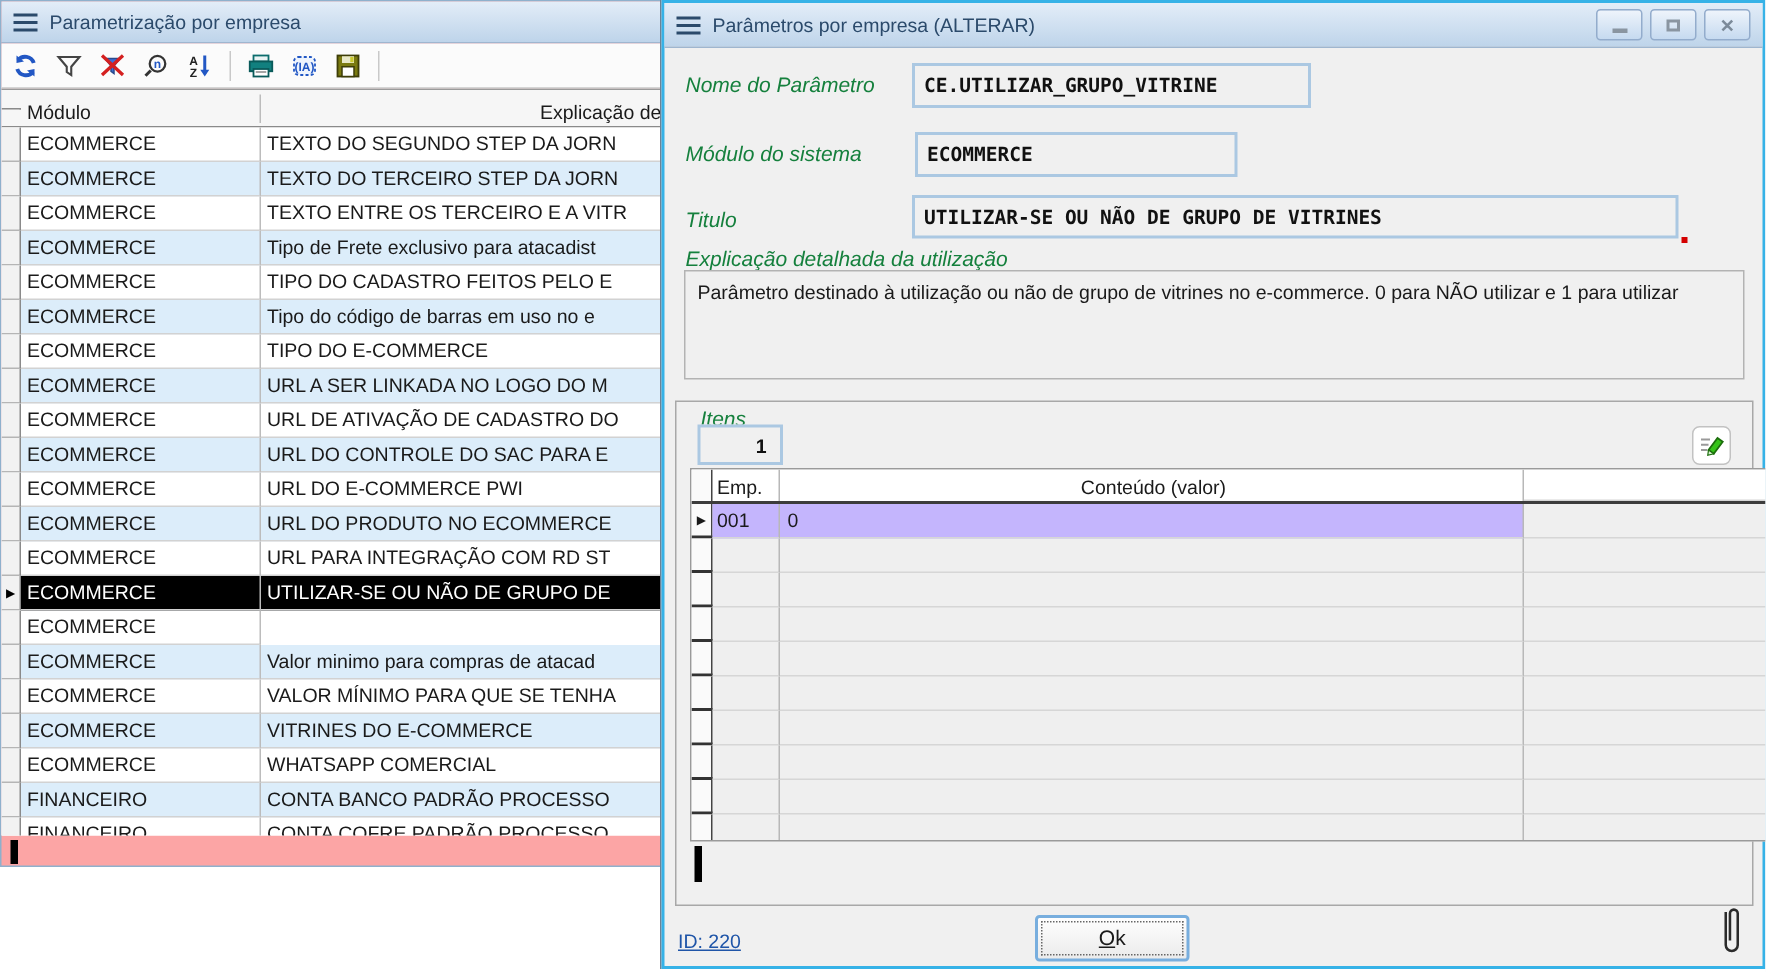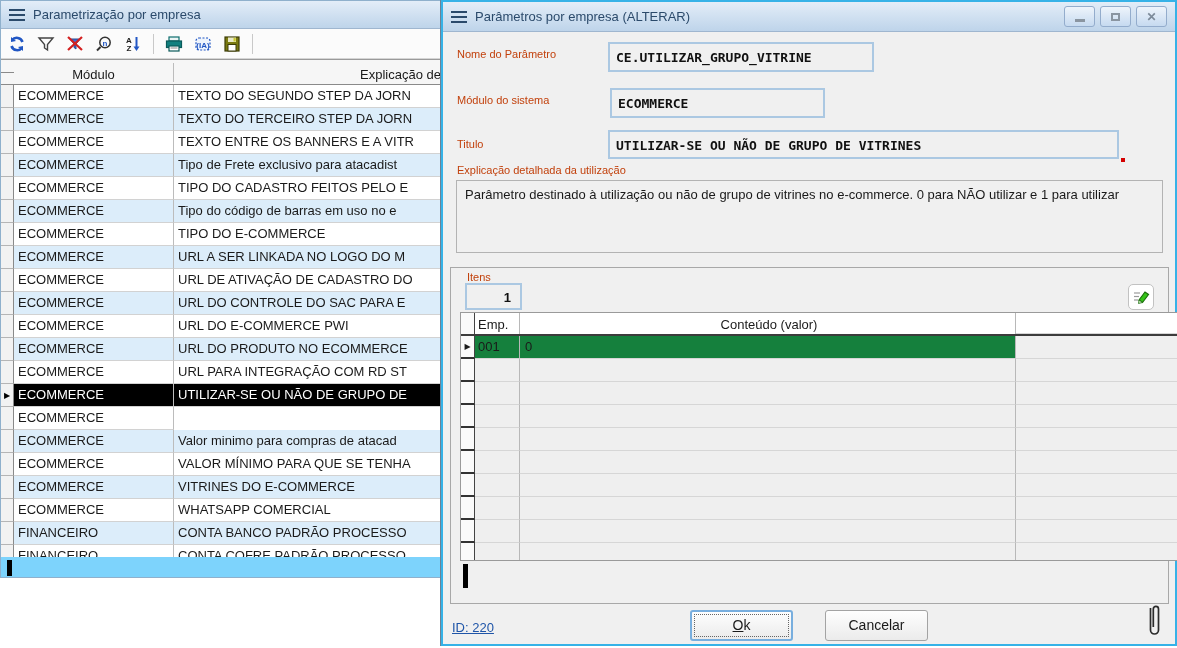--- a/index.html
+++ b/index.html
@@ -8,56 +8,56 @@
   #canvas { position:relative; width:1177px; height:648px; background:#fff; overflow:hidden; }
 
   
   .titlebar { height:28px; background:linear-gradient(#e3edf8,#bed4ea); border-bottom:1px solid #9fb6cf;
               display:flex; align-items:center; padding:0 8px; gap:8px; }
   .titlebar .title { font-size:13px; color:#2b4a6b; white-space:nowrap; overflow:hidden; }
   .hamburger { width:16px; display:flex; flex-direction:column; gap:3px; }
   .hamburger i { display:block; height:2px; background:#2b4a6b; }
 
   
-  .bg-window { position:absolute; left:0; top:0; width:662px; height:578px; background:#7dd3fc;
+  .bg-window { position:absolute; left:0; top:0; width:662px; height:578px; background:#fca5a5;
                border:1px solid #8fb0cc; }
   .toolbar { height:30px; background:#fbfbfb; border-bottom:1px solid #d5d5d5; display:flex; align-items:center;
              padding:0 5px; gap:7px; }
   .tbtn { width:22px; height:22px; display:flex; align-items:center; justify-content:center; }
   .tsep { width:1px; height:20px; background:#c9c9c9; margin:0 2px; }
 
   .bgrid { position:absolute; left:0; right:0; top:58px; height:498px; overflow:hidden; background:#fff;
            border-top:1px solid #9a9a9a; }
   .bgrid-head { display:flex; height:25px; background:#f6f6f6; border-bottom:1px solid #8a8a8a;
                 font-size:13px; color:#1a1a1a; align-items:center; }
   .bgrow { display:flex; height:23px; font-size:13px; color:#1a1a1a; align-items:stretch; background:#fff; }
   .bgrow.alt { background:#dcedfa; }
   .bgrow.sel .c1, .bgrow.sel .c2 { background:#000; color:#fff; }
   .ind { width:13px; flex:0 0 13px; background:#f2f2f2; border-right:1px solid #8a8a8a;
          border-bottom:1px solid #b5b5b5; font-size:8px; color:#000; display:flex; align-items:center; justify-content:center; }
   .c1 { width:160px; flex:0 0 160px; border-right:1px solid #bcbcbc; border-bottom:1px solid #d2d2d2;
         padding:3px 4px 0 4px; white-space:nowrap; overflow:hidden; }
   .c2 { flex:1; border-bottom:1px solid #d2d2d2; padding:3px 4px 0 4px; white-space:nowrap; overflow:hidden; }
   .bgrid-head .ind { border-bottom:1px solid #8a8a8a; background:#f0f0f0; }
-  .bgrid-head .c1 { text-align:center; border-bottom:none; padding-top:4px; }
+  .bgrid-head .c1 { text-align:left; border-bottom:none; padding-top:4px; }
   .bgrid-head .c2 { border-bottom:none; padding-top:4px; padding-left:186px; }
   .caret { position:absolute; background:#000; }
 
   
   .dialog { position:absolute; left:441px; top:0; width:736px; height:646px; background:#f0f0f0;
             border:2px solid #36b2e7; box-shadow:-1px 0 0 #6d8296; }
   .dialog .titlebar { height:30px; }
   .winbtns { margin-left:auto; display:flex; gap:5px; }
   .winbtn { width:31px; height:21px; border:1px solid #93accc; border-radius:3px;
             background:linear-gradient(#eef4fb,#c6daf0); display:flex; align-items:center; justify-content:center;
             color:#7c8a99; font-size:12px; font-weight:bold; }
   .glyph-min { width:10px; height:3px; background:#8a95a1; margin-top:8px; }
   .glyph-restore { width:9px; height:8px; border:2px solid #8a95a1; }
 
-  .dlabel { position:absolute; font-size:11px; color:#c2410c; white-space:nowrap; }
+  .dlabel { position:absolute; font-size:14px; color:#15803d; white-space:nowrap;font-style:italic; }
   .dinput { position:absolute; background:#f0f0f0; border:2px solid #abc8e2; font-family:"DejaVu Sans Mono", monospace;
             font-weight:bold; font-size:13px; color:#111; padding:6px 5px 0 6px; white-space:nowrap; overflow:hidden; }
   .reddot { position:absolute; width:4px; height:4px; background:#d40000; }
   .memo { position:absolute; background:#f0f0f0; border:1px solid #b3b3b3; font-size:13px; color:#1a1a1a;
           padding:4px 8px; line-height:1.55; }
 
   .group { position:absolute; border:1px solid #a8a8a8; background:#f0f0f0; }
   .itens-box { position:absolute; border:2px solid #abc8e2; background:#f0f0f0; font-size:13px; font-weight:bold;
                color:#111; text-align:right; padding:5px 9px 0 0; }
   .iconbtn { position:absolute; width:26px; height:26px; background:#fff; border:1px solid #c2c2c2; border-radius:5px;
@@ -70,21 +70,21 @@
   .dind { width:14px; flex:0 0 14px; background:#fafafa; border-right:1px solid #444; border-bottom:2px solid #333;
           font-size:8px; display:flex; align-items:center; justify-content:center; }
   .demp { width:45px; flex:0 0 45px; border-right:1px solid #b8b8b8; border-bottom:1px solid #d6d6d6;
           padding:3px 2px 0 3px; overflow:hidden; }
   .dval { width:496px; flex:0 0 496px; border-right:1px solid #b8b8b8; border-bottom:1px solid #d6d6d6;
           padding:3px 2px 0 5px; overflow:hidden; }
   .dx   { flex:1; border-bottom:1px solid #d6d6d6; }
   .dgrid-head .dind { border-bottom:none; }
   .dgrid-head .demp { padding-top:4px; border-bottom:none; }
   .dgrid-head .dval { text-align:center; padding-top:4px; border-bottom:none; }
-  .drow.filled .demp, .drow.filled .dval { background:#15803d; }
+  .drow.filled .demp, .drow.filled .dval { background:#c4b5fd; }
 
   .btn { position:absolute; width:103px; height:31px; background:linear-gradient(#fefefe,#ebebeb);
          border:1px solid #a3a3a3; border-radius:3px; font-size:14px; color:#1a1a1a; text-align:center;
          padding-top:6px; font-family:"Liberation Sans", sans-serif; }
   .btn.focused { border:2px solid #78aede; outline:1px dotted #666; outline-offset:-5px; padding-top:5px; }
   .idlink { position:absolute; font-size:13px; color:#1f55a8; text-decoration:underline; }
 </style>
 </head>
 <body>
 
@@ -174,21 +174,21 @@
             <div class="c2">TEXTO DO SEGUNDO STEP DA JORN</div>
           </div>
           <div class="bgrow alt">
             <div class="ind"></div>
             <div class="c1">ECOMMERCE</div>
             <div class="c2">TEXTO DO TERCEIRO STEP DA JORN</div>
           </div>
           <div class="bgrow">
             <div class="ind"></div>
             <div class="c1">ECOMMERCE</div>
-            <div class="c2">TEXTO ENTRE OS BANNERS E A VITR</div>
+            <div class="c2">TEXTO ENTRE OS TERCEIRO E A VITR</div>
           </div>
           <div class="bgrow alt">
             <div class="ind"></div>
             <div class="c1">ECOMMERCE</div>
             <div class="c2">Tipo de Frete exclusivo para atacadist</div>
           </div>
           <div class="bgrow">
             <div class="ind"></div>
             <div class="c1">ECOMMERCE</div>
             <div class="c2">TIPO DO CADASTRO FEITOS PELO E</div>
@@ -393,21 +393,20 @@
               <div class="dval"></div>
               <div class="dx"></div>
             </div>
           </div>
       </div>
 
       <div class="caret" style="left:12px; top:296px; width:5px; height:24px;"></div>
     </div>
 
     <div class="btn focused" style="left:247px; top:608px;"><u>O</u>k</div>
-    <div class="btn" style="left:382px; top:608px;">Cancelar</div>
 
     <div class="idlink" style="left:9px; top:618px;">ID: 220</div>
 
     <div style="position:absolute; left:702px; top:598px;">
       <svg width="18" height="42" viewBox="0 0 18 42">
           <path d="M5.5 8 V30 a4 4 0 0 0 8 0 V9 a2.6 2.6 0 0 0 -5.2 0 V27" fill="none" stroke="#2b2b2b" stroke-width="1.7"></path>
         </svg>
     </div>
   </div>
 

